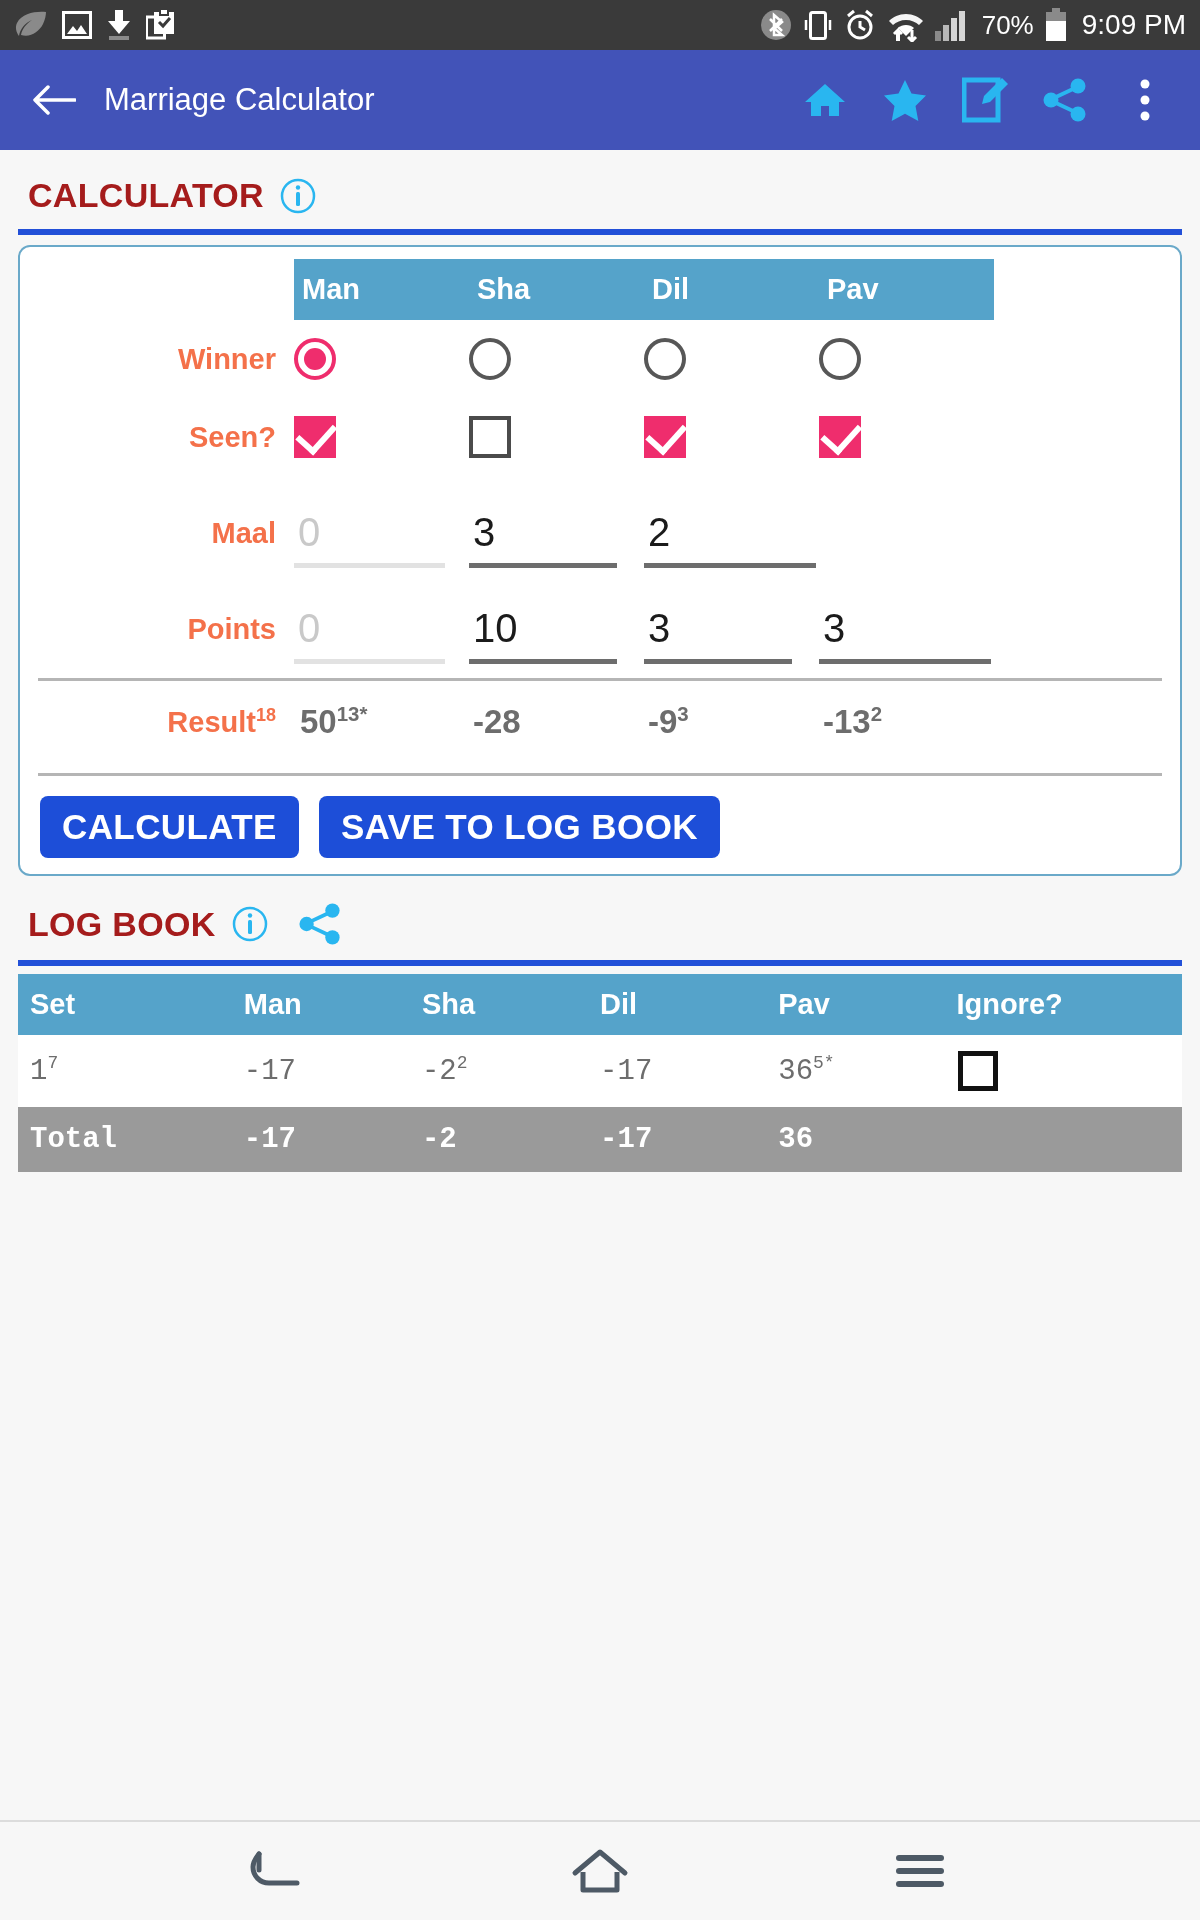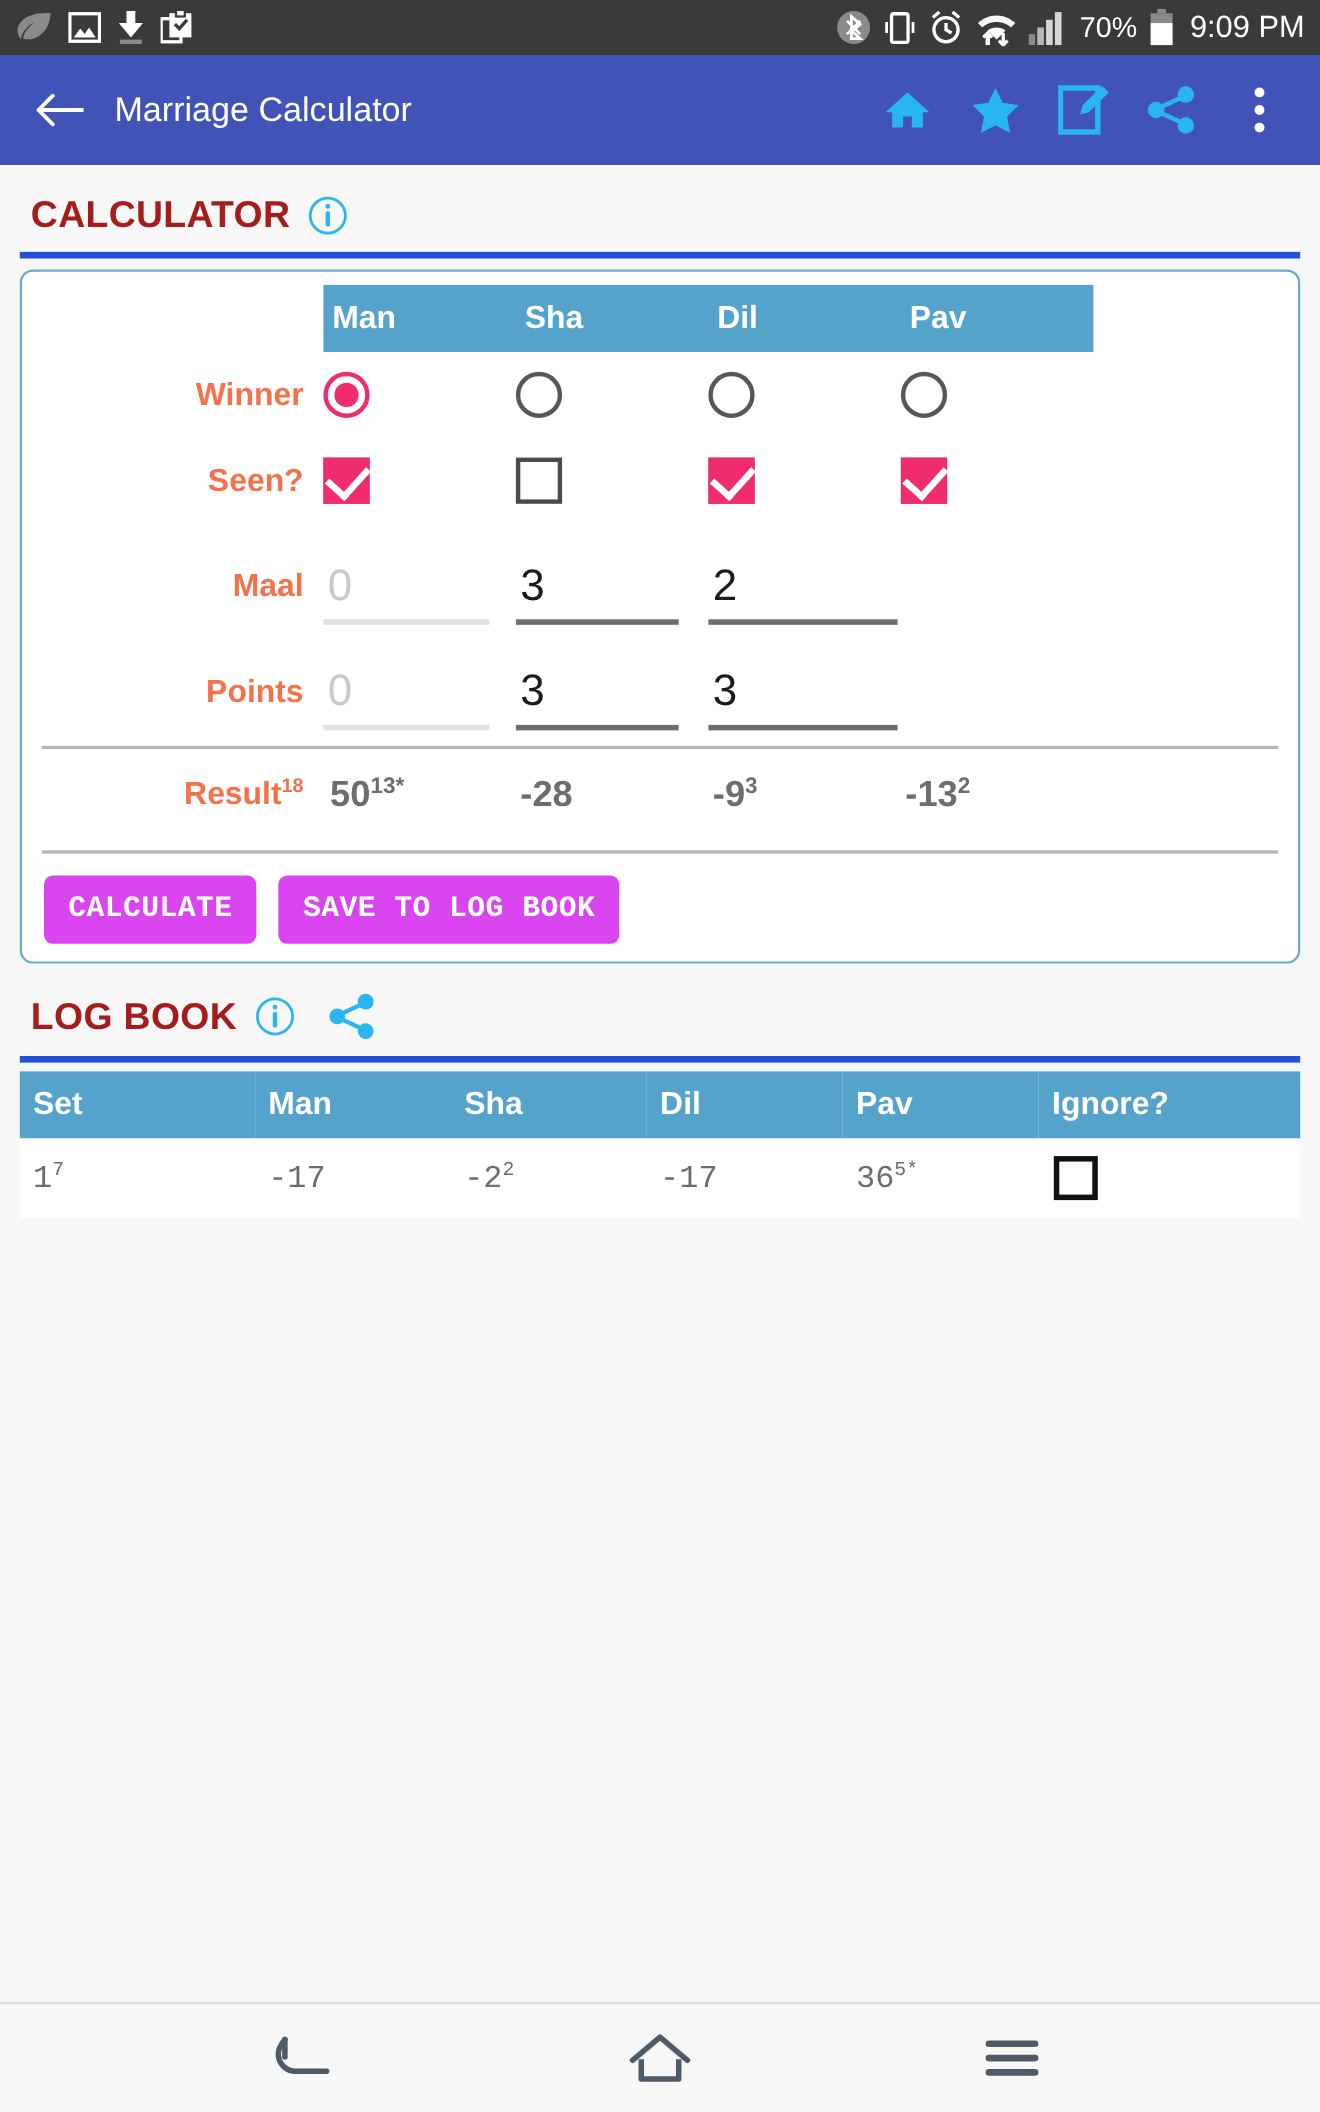--- a/index.html
+++ b/index.html
@@ -102,22 +102,22 @@
   .row-result { height: 82px; align-items:center; }
   .row-result .lbl { color:#f4714a; }
   .res {
     width:175px; flex:0 0 175px; color:#6d6d6d; font-size:33px; font-weight:700; padding-left:4px;
   }
   .res.first { padding-left: 6px; }
   sup { font-size: .62em; vertical-align: super; line-height:0; }
 
   .btn-row { display:flex; gap:20px; margin-top: 20px; padding-left:6px;}
   .btn {
-    background:#d946ef; color:#fff; border:none; border-radius:8px;
-    font-family:Liberation Mono, monospace; font-weight:700; font-size:27px;
+    background:#1d4ed8; color:#fff; border:none; border-radius:8px;
+    font-family:Liberation Sans, sans-serif; font-weight:700; font-size:35px;
     padding: 0 22px; height: 62px; letter-spacing:.4px; cursor:pointer;
   }
 
   
   .logtable { margin: 8px 18px 0 18px; width: calc(100% - 36px); border-collapse: collapse; }
   .logtable th {
     background:#55a3ca; color:#fff; font-size:29px; font-weight:700; text-align:left;
     padding: 14px 0 14px 12px; white-space:nowrap;
   }
   .logtable td {
@@ -311,20 +311,24 @@
           <div class="val">2</div>
           <div class="bar plain wide"></div>
         </div>
       </div>
 
       <div class="row row-input">
         <div class="lbl">Points</div>
         <div class="inp">
           <div class="val ph">0</div>
           <div class="bar muted"></div>
+        </div>
+        <div class="inp">
+          <div class="val">10</div>
+          <div class="bar plain"></div>
         </div>
         <div class="inp">
           <div class="val">3</div>
           <div class="bar plain"></div>
         </div>
         <div class="inp">
           <div class="val">3</div>
           <div class="bar plain wide"></div>
         </div>
       </div>
@@ -378,20 +382,28 @@
         <tr>
           <td><span>1</span><sup>7</sup></td>
           <td><span>-17</span><sup></sup></td>
           <td><span>-2</span><sup>2</sup></td>
           <td><span>-17</span><sup></sup></td>
           <td><span>36</span><sup>5*</sup></td>
           <td class="ign">
               <div class="cbox-ign"></div>
             </td>
         </tr>
+        <tr class="total">
+          <td>Total</td>
+          <td>-17</td>
+          <td>-2</td>
+          <td>-17</td>
+          <td>36</td>
+          <td></td>
+        </tr>
       </tbody>
     </table>
 
   </div>
 
   <div class="navbar">
     <div class="nav-ico">
       <svg width="62" height="50" viewBox="0 0 62 50">
         <path d="M10 8c-4 5-6 10-6 13 0 9 7 16 16 16h28" fill="none" stroke="#4e5a66" stroke-width="5" stroke-linecap="round"></path>
         <path d="M10 8l0 16" fill="none" stroke="#4e5a66" stroke-width="5" stroke-linecap="round"></path>

